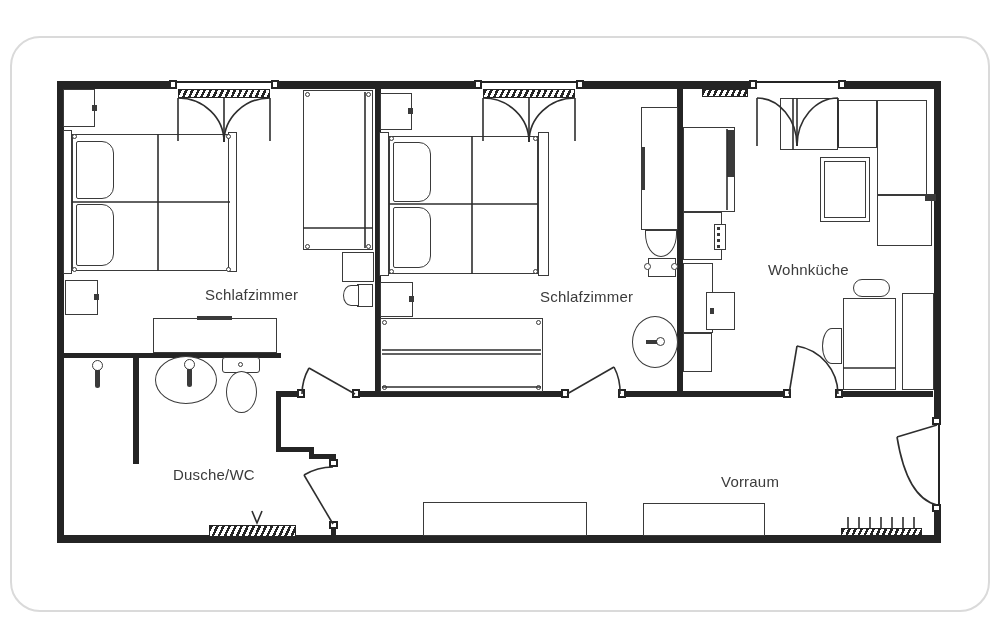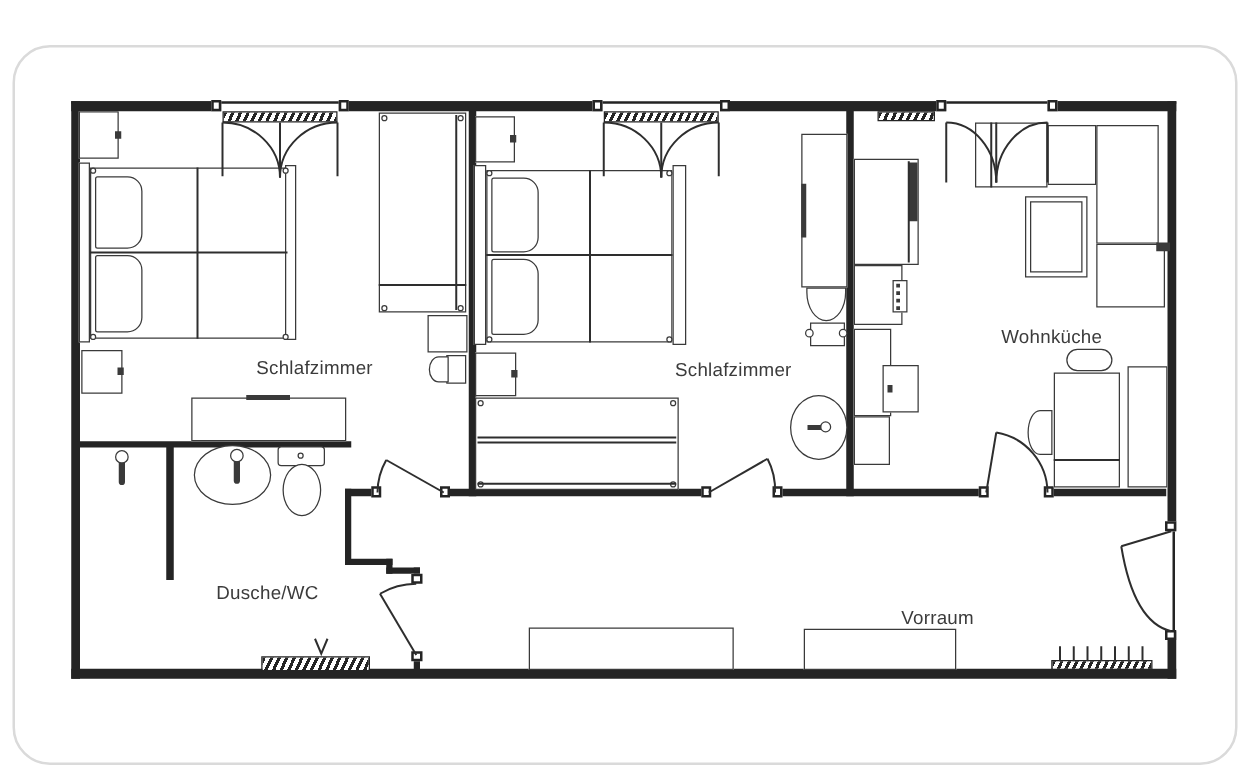--- a/index.html
+++ b/index.html
@@ -214,16 +214,16 @@
     <path d="M859,517 L859,529"></path>
     <path d="M870,517 L870,529"></path>
     <path d="M881,517 L881,529"></path>
     <path d="M892,517 L892,529"></path>
     <path d="M903,517 L903,529"></path>
     <path d="M914,517 L914,529"></path>
   </svg>
 
   <div class="lbl" style="left:205px;top:286px">Schlafzimmer</div>
   <div class="lbl" style="left:540px;top:288px">Schlafzimmer</div>
-  <div class="lbl" style="left:801px;top:261px">Wohnküche</div>
+  <div class="lbl" style="left:768px;top:261px">Wohnküche</div>
   <div class="lbl" style="left:173px;top:466px">Dusche/WC</div>
-  <div class="lbl" style="left:721px;top:486px">Vorraum</div>
+  <div class="lbl" style="left:721px;top:473px">Vorraum</div>
 </div>
 
 </body></html>

